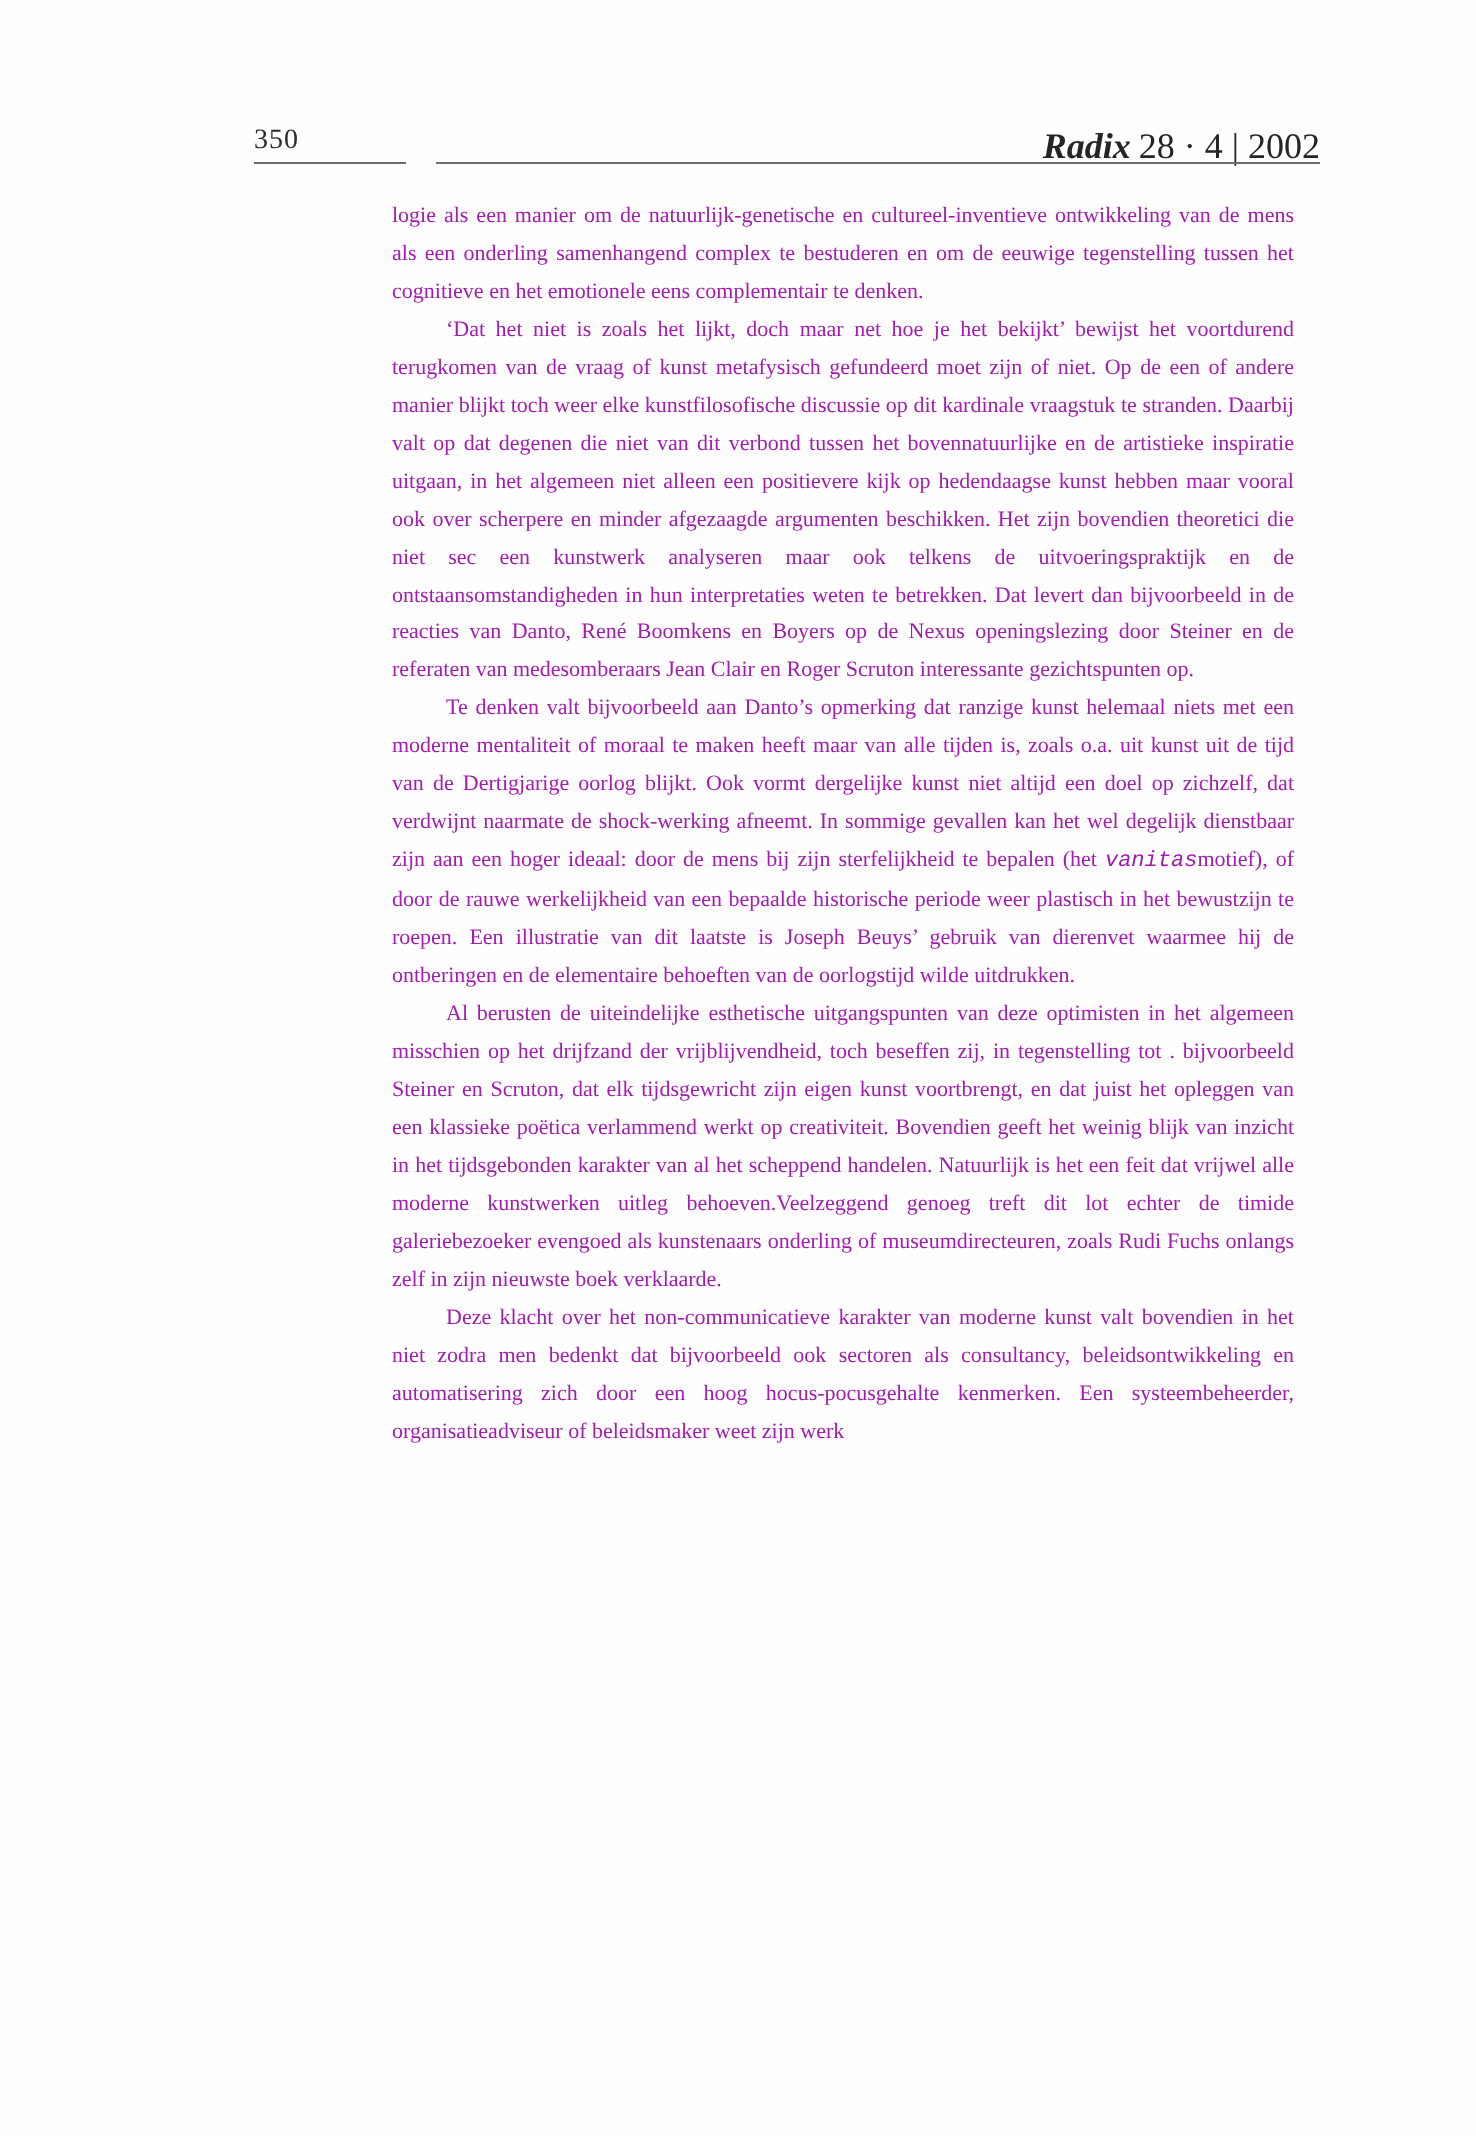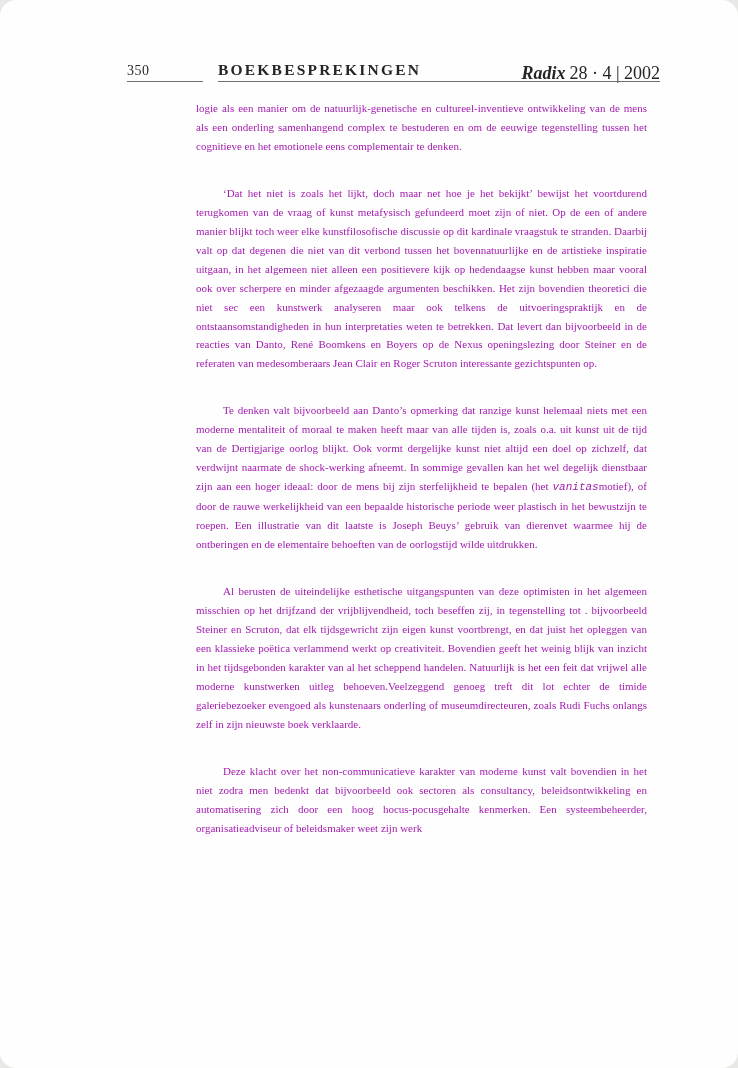--- a/index.html
+++ b/index.html
@@ -9,21 +9,20 @@
   }
   .page {
     position: relative;
     width: 738px;
     height: 1068px;
     margin: 0 auto;
     background: #fefefe;
     color: #1f1f1f;
     font-family: "Liberation Serif", "DejaVu Serif", serif;
     overflow: hidden;
-    border-radius: 16px;
   }
   
   .running-header {
     position: absolute;
     top: 61px;
     left: 0;
     width: 738px;
     height: 22px;
   }
   .page-number {
@@ -80,35 +79,33 @@
     line-height: 18.95px;
     text-align: justify;
     color: #a21caf;
   }
   .body-text p {
     margin: 0;
     padding: 0;
   }
   .body-text p.indent {
     text-indent: 27px;
-    margin-top: 28px;
   }
   .it {
     font-style: italic;
     font-family: Liberation Mono, monospace;
   }
 </style>
 </head>
 <body>
 
 <div class="page">
 
   <div class="running-header">
     <span class="page-number">350</span>
-    <span class="section-title">BOEKBESPREKINGEN</span>
     <span class="journal-ref">
       <span class="journal-name">Radix</span><span>28 · 4 | 2002</span>
     </span>
   </div>
 
   <div class="rule rule-left"></div>
   <div class="rule rule-main"></div>
 
   <div class="body-text">
     <p><span>logie als een manier om de natuurlijk-genetische en cultureel-inventieve ontwikkeling van de mens als een onderling samenhangend complex te bestuderen en om de eeuwige tegenstelling tussen het cognitieve en het emotionele eens complementair te denken.</span></p>

